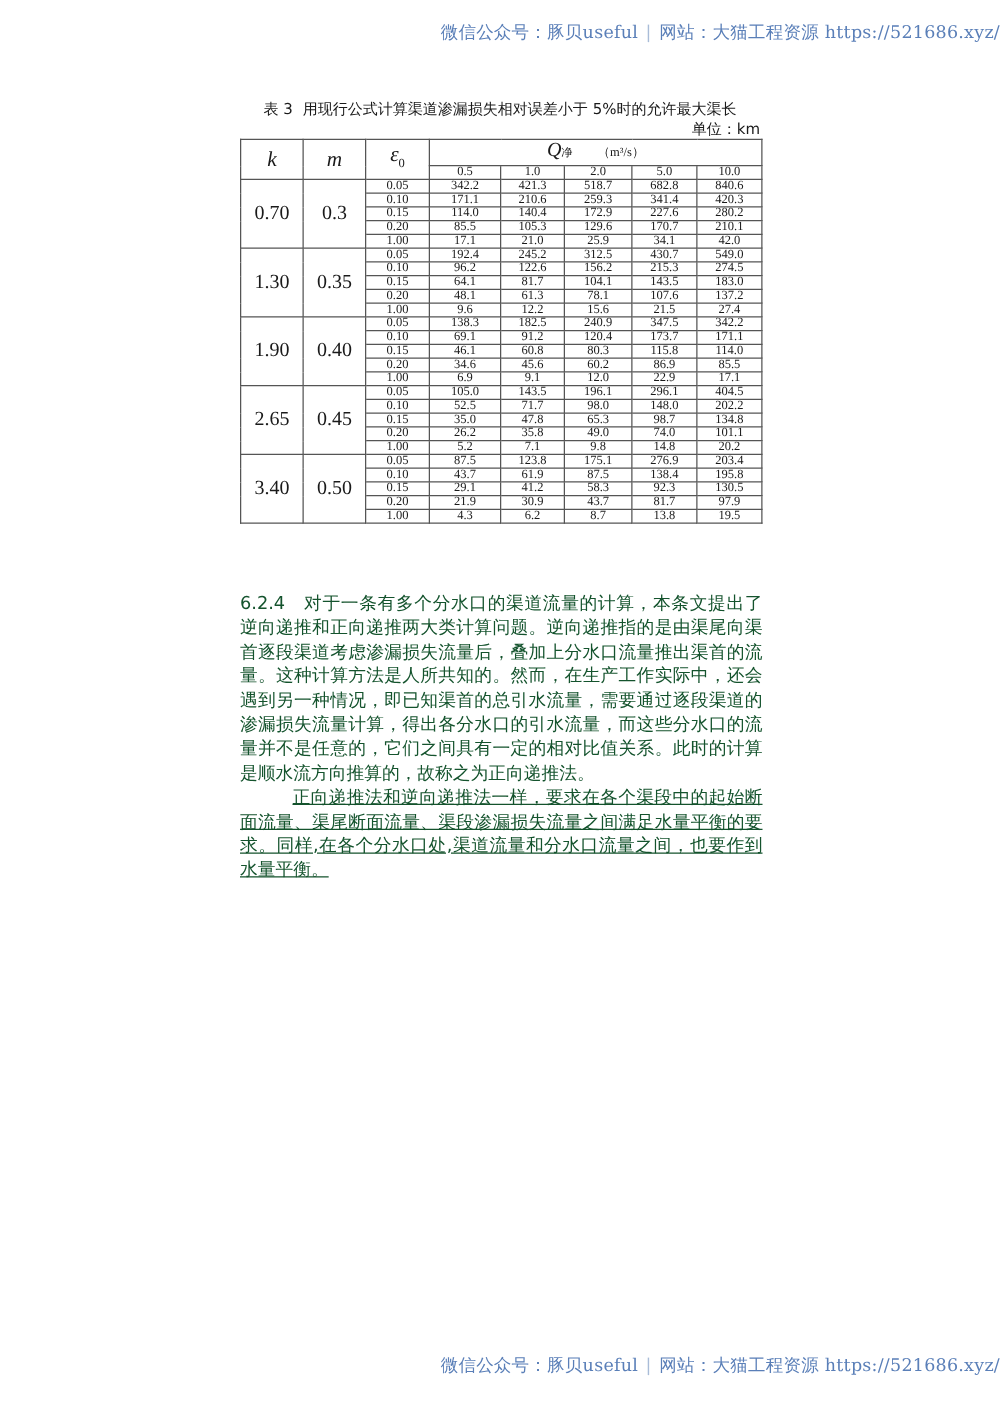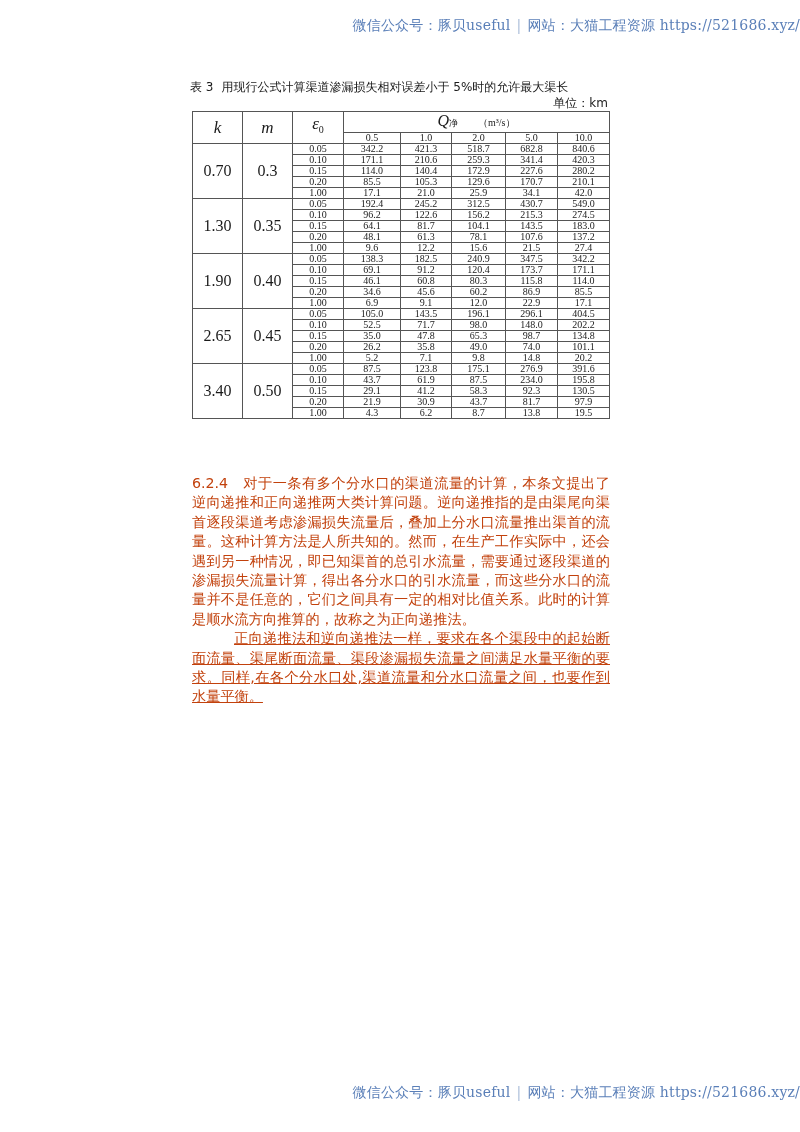--- a/index.html
+++ b/index.html
@@ -1,32 +1,32 @@
 <!DOCTYPE html>
 <html><head>
   <meta charset="utf-8">
   <style>
     html, body { margin: 0; padding: 0; background: #ffffff; }
     body { width: 800px; height: 1132px; position: relative; overflow: hidden; font-family: "DejaVu Sans", sans-serif; color: #1a1a1a; }
     .watermark { position: absolute; left: 0; width: 800px; text-align: right; font-family: "DejaVu Serif", serif; font-size: 14px; color: #5a7fb8; letter-spacing: 0.2px; white-space: nowrap; }
     .watermark .sep { color: #a9bcd8; margin: 0 6px; }
     .wm-top { top: 17px; }
     .wm-bottom { top: 1084px; }
-    .caption { position: absolute; left: 190px; width: 420px; top: 79px; font-size: 12px; font-family: "DejaVu Sans", sans-serif; white-space: nowrap; }
+    .caption { position: absolute; left: 190px; width: 420px; top: 79px; text-align: center; font-size: 12px; font-family: "DejaVu Sans", sans-serif; white-space: nowrap; }
     .caption .num { margin-right: 8px; }
     .unit { position: absolute; right: 192px; top: 95px; font-size: 12px; font-family: "DejaVu Sans", sans-serif; white-space: nowrap; text-align: center; }
     table.data { position: absolute; left: 192px; top: 111px; width: 417px; border-collapse: collapse; font-family: "Liberation Serif", "DejaVu Serif", serif; font-size: 10px; table-layout: fixed; }
     table.data td, table.data th { border: 1px solid #555; padding: 0; text-align: center; height: 10px; line-height: 10px; font-weight: normal; }
     table.data th.big { height: 31px; font-size: 17px; font-style: italic; font-family: "Liberation Serif", "DejaVu Serif", serif; }
     table.data th.qhead { height: 20px; font-size: 16px; font-style: italic; }
     table.data th.qhead .sub { font-size: 9px; font-style: normal; font-family: "DejaVu Sans", sans-serif; }
     table.data th.qhead .u { font-size: 10px; font-style: normal; margin-left: 20px; }
     table.data th.qcol { height: 10px; font-size: 10px; }
     table.data td.grp { font-size: 16px; }
-    .body-text { position: absolute; left: 192px; top: 474px; width: 418px; font-size: 14.2px; line-height: 19.4px; font-family: "DejaVu Sans", sans-serif; color: #c2410c; text-align: justify; }
+    .body-text { position: absolute; left: 192px; top: 474px; width: 418px; font-size: 14.2px; line-height: 19.4px; font-family: "DejaVu Sans", sans-serif; color: #14532d; text-align: justify; }
     .body-text p { margin: 0; }
     .body-text p.indent { text-indent: 42px; text-decoration: underline; }
   </style>
 </head>
 <body>
 
 <div class="watermark wm-top">
   <span>微信公众号：豚贝useful</span><span class="sep">|</span><span>网站：大猫工程资源 https://521686.xyz/</span>
 </div>
 
@@ -231,28 +231,28 @@
         <td>20.2</td>
       </tr>
       <tr>
         <td rowspan="5" class="grp">3.40</td>
         <td rowspan="5" class="grp">0.50</td>
         <td>0.05</td>
         <td>87.5</td>
         <td>123.8</td>
         <td>175.1</td>
         <td>276.9</td>
-        <td>391.6</td>
+        <td>203.4</td>
       </tr>
       <tr>
         <td>0.10</td>
         <td>43.7</td>
         <td>61.9</td>
         <td>87.5</td>
-        <td>234.0</td>
+        <td>138.4</td>
         <td>195.8</td>
       </tr>
       <tr>
         <td>0.15</td>
         <td>29.1</td>
         <td>41.2</td>
         <td>58.3</td>
         <td>92.3</td>
         <td>130.5</td>
       </tr>

